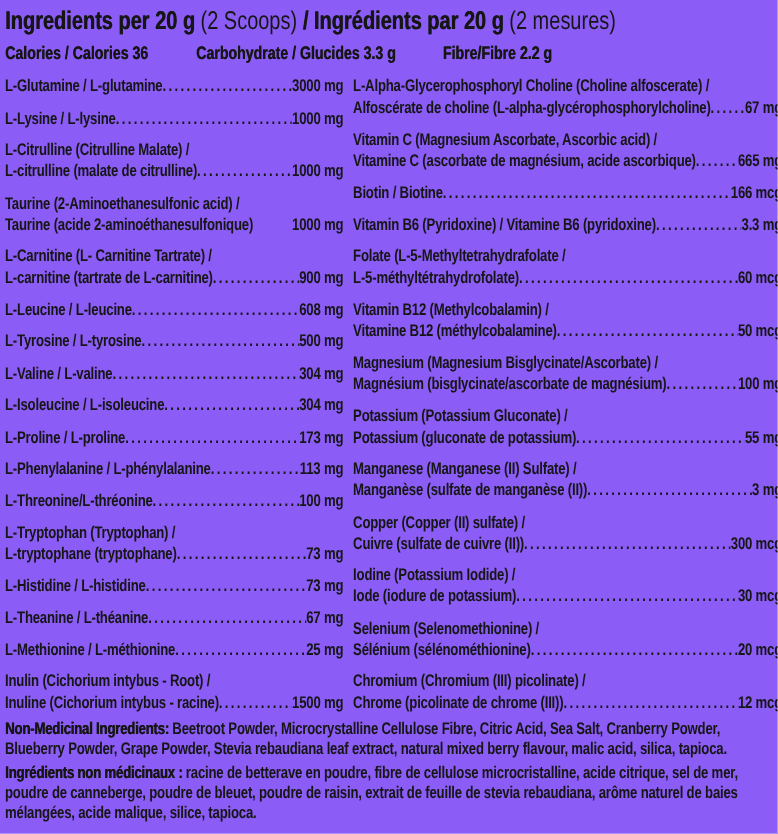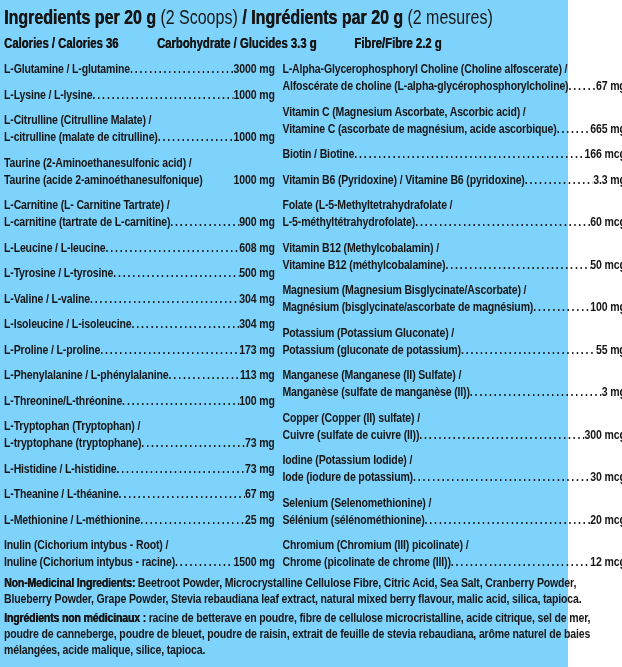--- a/index.html
+++ b/index.html
@@ -1,18 +1,18 @@
 <!DOCTYPE html>
 <html><head>
 <meta charset="utf-8">
 <style>
   * { margin:0; padding:0; box-sizing:border-box; }
   html,body { width:622px; height:667px; background:#ffffff; }
   body { font-family:"Liberation Sans", sans-serif; color:#161616; overflow:hidden; }
-  .panel { width:568px; height:667px; padding:4px 0 0 4px; background:#7dd3fc; }
+  .panel { width:622px; height:667px; padding:4px 0 0 4px; background:#8b5cf6; }
   
   .cond { width:797px; transform:scaleX(0.78); transform-origin:0 0; }
 
   .hdr { font-size:20.5px; line-height:26px; margin-bottom:4px; white-space:nowrap; }
   .hseg.xb { font-weight:700; text-shadow:.5px 0 0 currentColor; }
   .hseg.light { font-weight:400; }
 
   .summary { display:flex; font-size:14.5px; font-weight:700; line-height:18px;
              margin-bottom:8px; text-shadow:.4px 0 0 currentColor; white-space:nowrap; }
   .summary .s1 { width:196px; }

